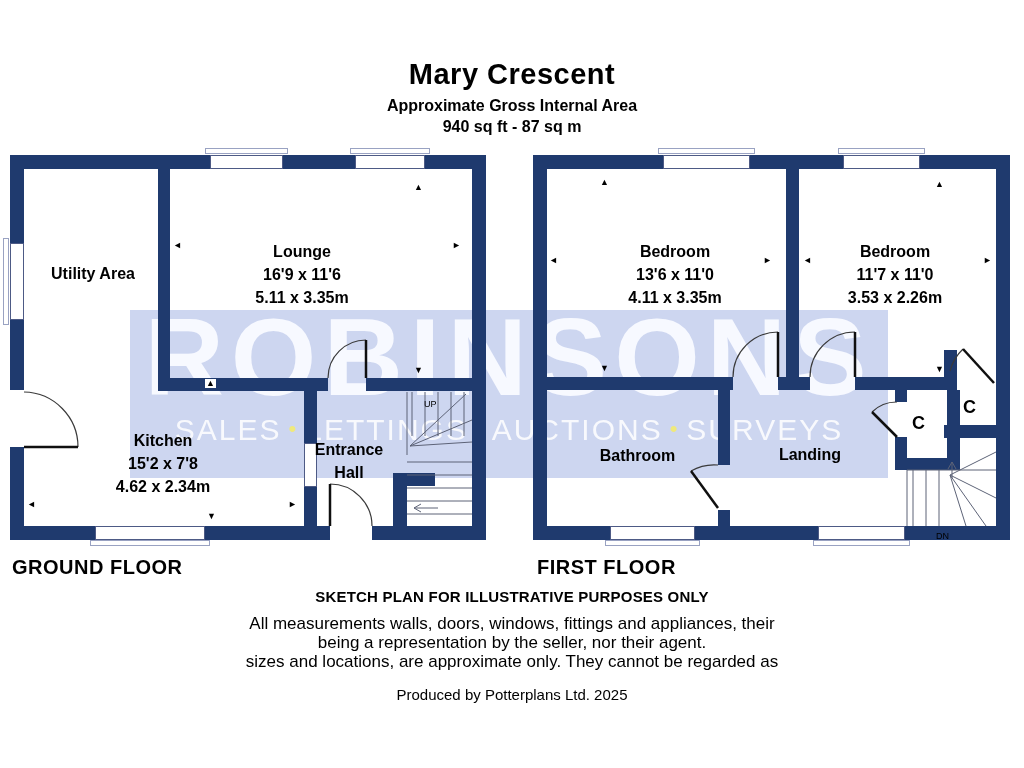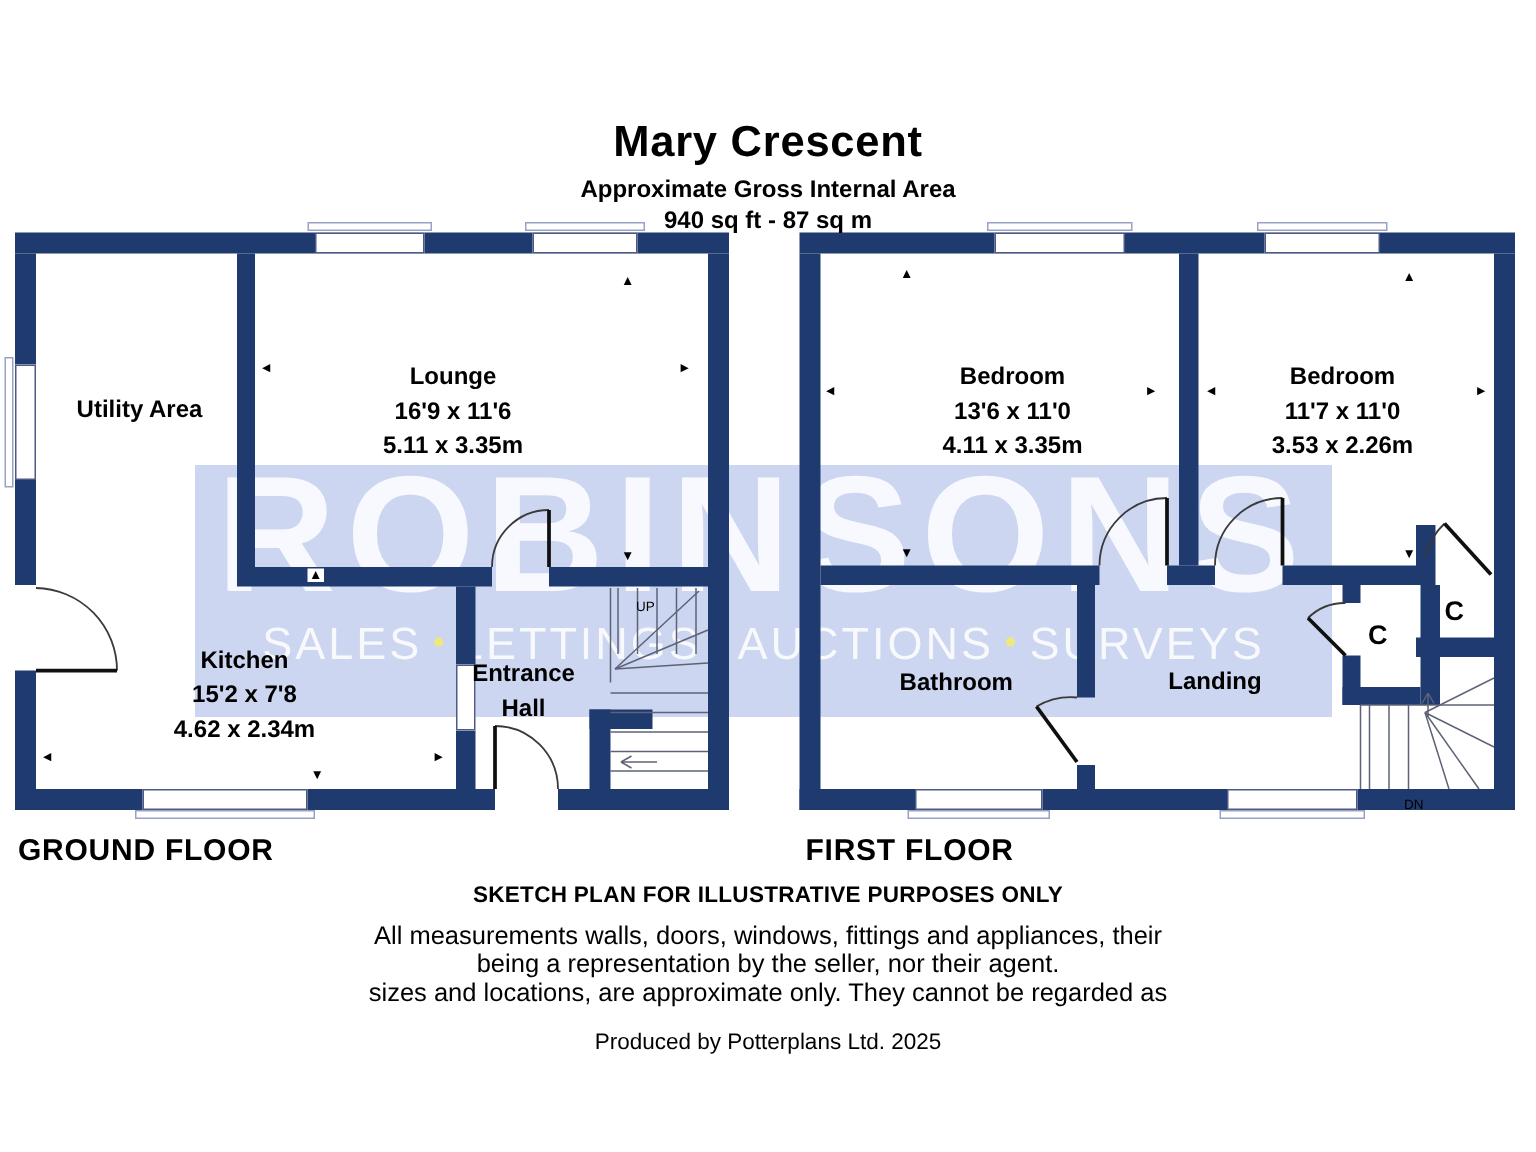--- a/index.html
+++ b/index.html
@@ -1,19 +1,19 @@
 <!DOCTYPE html>
 <html style="--wall: #1f3a6e; --band: #cdd6f0; --dot: #efe97c;"><head>
 <meta charset="utf-8">
 <style>
   html,body{margin:0;padding:0;background:#fff;font-family:"Liberation Sans",sans-serif;}
   #stage{position:relative;width:1024px;height:768px;background:#fff;overflow:hidden;}
 
   
-  .hline{position:absolute;left:0;width:100%;text-align:center;color:#000;font-weight:bold;z-index:5;margin-top:21px;}
+  .hline{position:absolute;left:0;width:100%;text-align:center;color:#000;font-weight:bold;z-index:5;}
   #title{top:58px;font-size:29px;letter-spacing:.5px;}
   #subtitle{top:97px;font-size:16px;}
   #areaLine{top:118px;font-size:16px;}
 
   
   #band{position:absolute;left:130px;top:310px;width:758px;height:168px;
         background:var(--band,#cdd6f0);z-index:1;overflow:hidden;}
   #brand{position:absolute;top:-8px;left:0;width:100%;text-align:center;
          font-family:Liberation Sans, sans-serif;font-weight:bold;font-size:110px;line-height:1;
          letter-spacing:7px;color:#f7f9ff;white-space:nowrap;}

